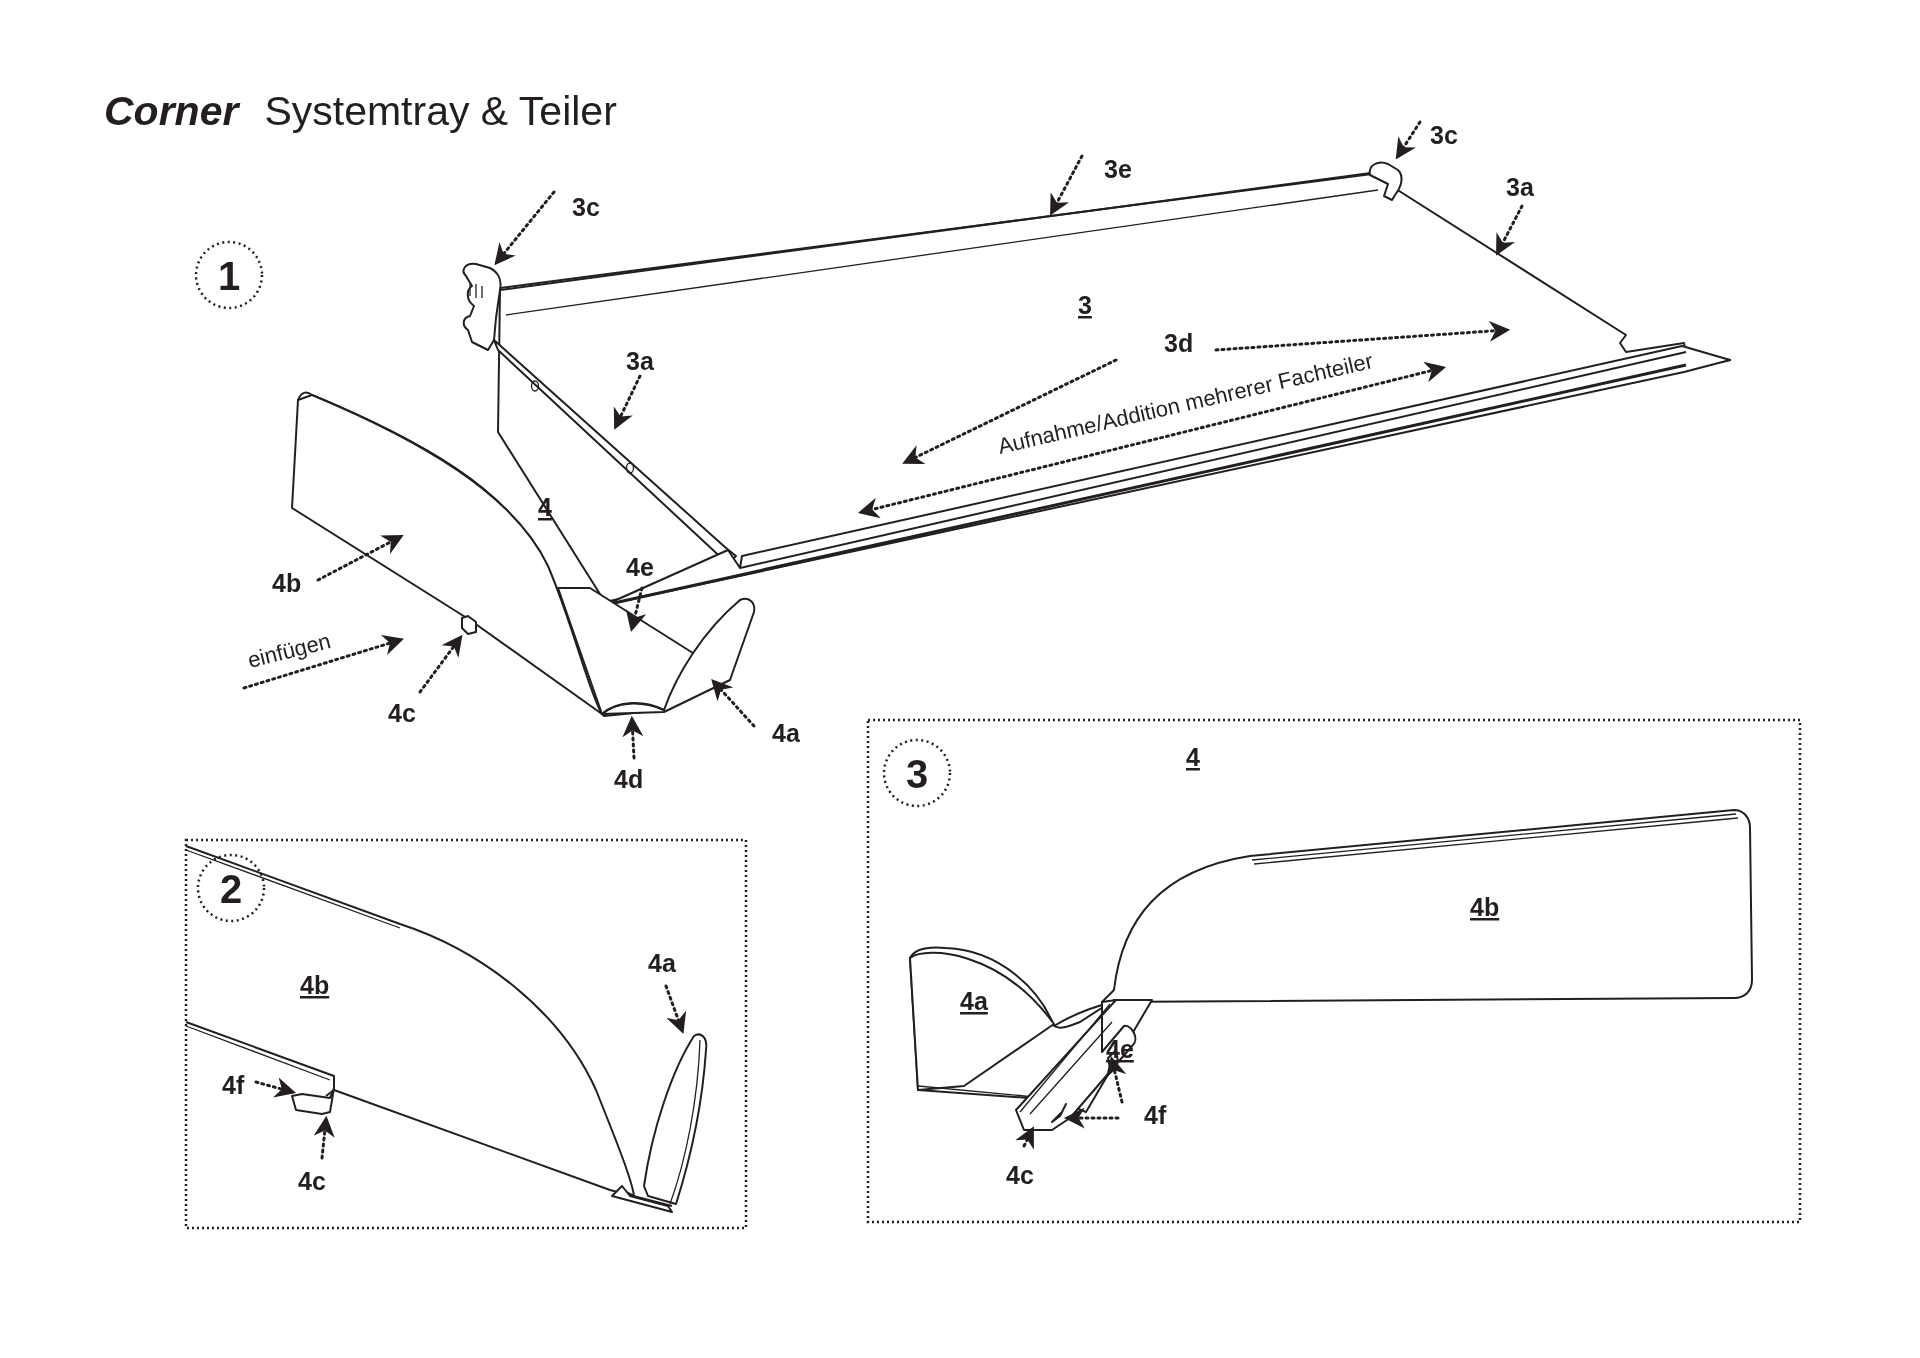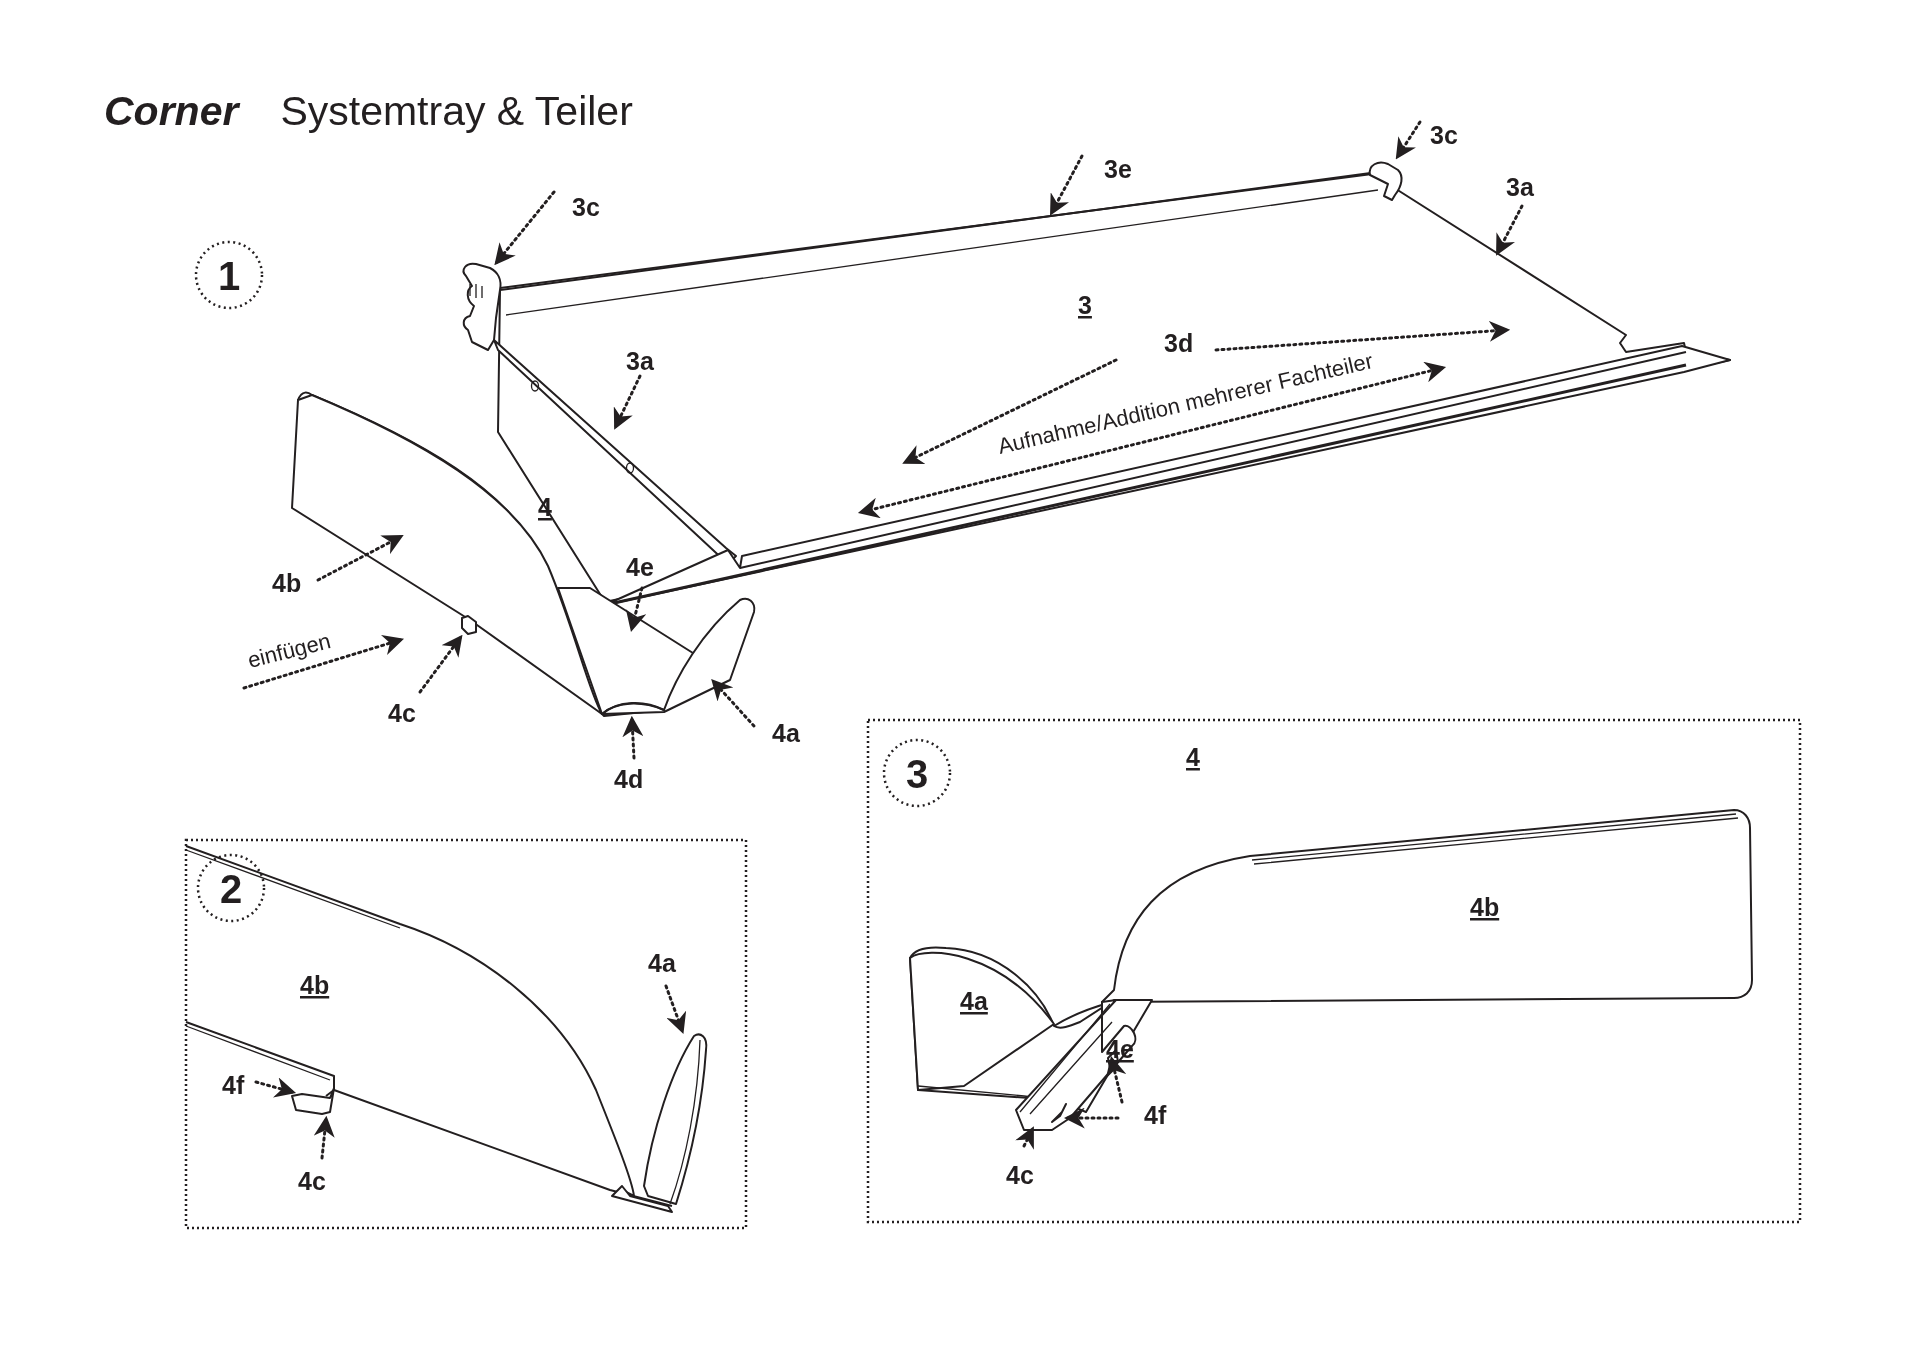--- a/index.html
+++ b/index.html
@@ -1,19 +1,19 @@
 <!DOCTYPE html>
 <html><head>
 <meta charset="utf-8">
 <style>
   html, body { margin: 0; padding: 0; background: #ffffff; }
   body { width: 1920px; height: 1358px; position: relative; overflow: hidden; font-family: "Liberation Sans", sans-serif; color: #231f20; }
   #stage { position: absolute; left: 0; top: 0; width: 1920px; height: 1358px; }
   .title { position: absolute; left: 104px; top: 88px; font-size: 41px; white-space: nowrap; }
-  .title .brand { font-weight: bold; font-style: italic; margin-right: 42px; }
+  .title .brand { font-weight: bold; font-style: italic; margin-right: 26px; }
   svg text { font-family: "Liberation Sans", sans-serif; fill: #231f20; }
   .lbl { font-size: 25px; font-weight: bold; }
   .ulbl { font-size: 25px; font-weight: bold; text-decoration: underline; }
   .note { font-size: 22px; }
   .stepnum { font-size: 40px; font-weight: bold; }
   .ln { fill: #ffffff; stroke: #231f20; stroke-width: 2; stroke-linejoin: round; }
   .lnn { fill: none; stroke: #231f20; stroke-width: 2; stroke-linejoin: round; }
   .thin { fill: none; stroke: #231f20; stroke-width: 1.3; }
   .dot { fill: none; stroke: #231f20; stroke-width: 3; stroke-dasharray: 2 4; stroke-linecap: round; }
   .box { fill: none; stroke: #231f20; stroke-width: 2.5; stroke-dasharray: 2 3; }

